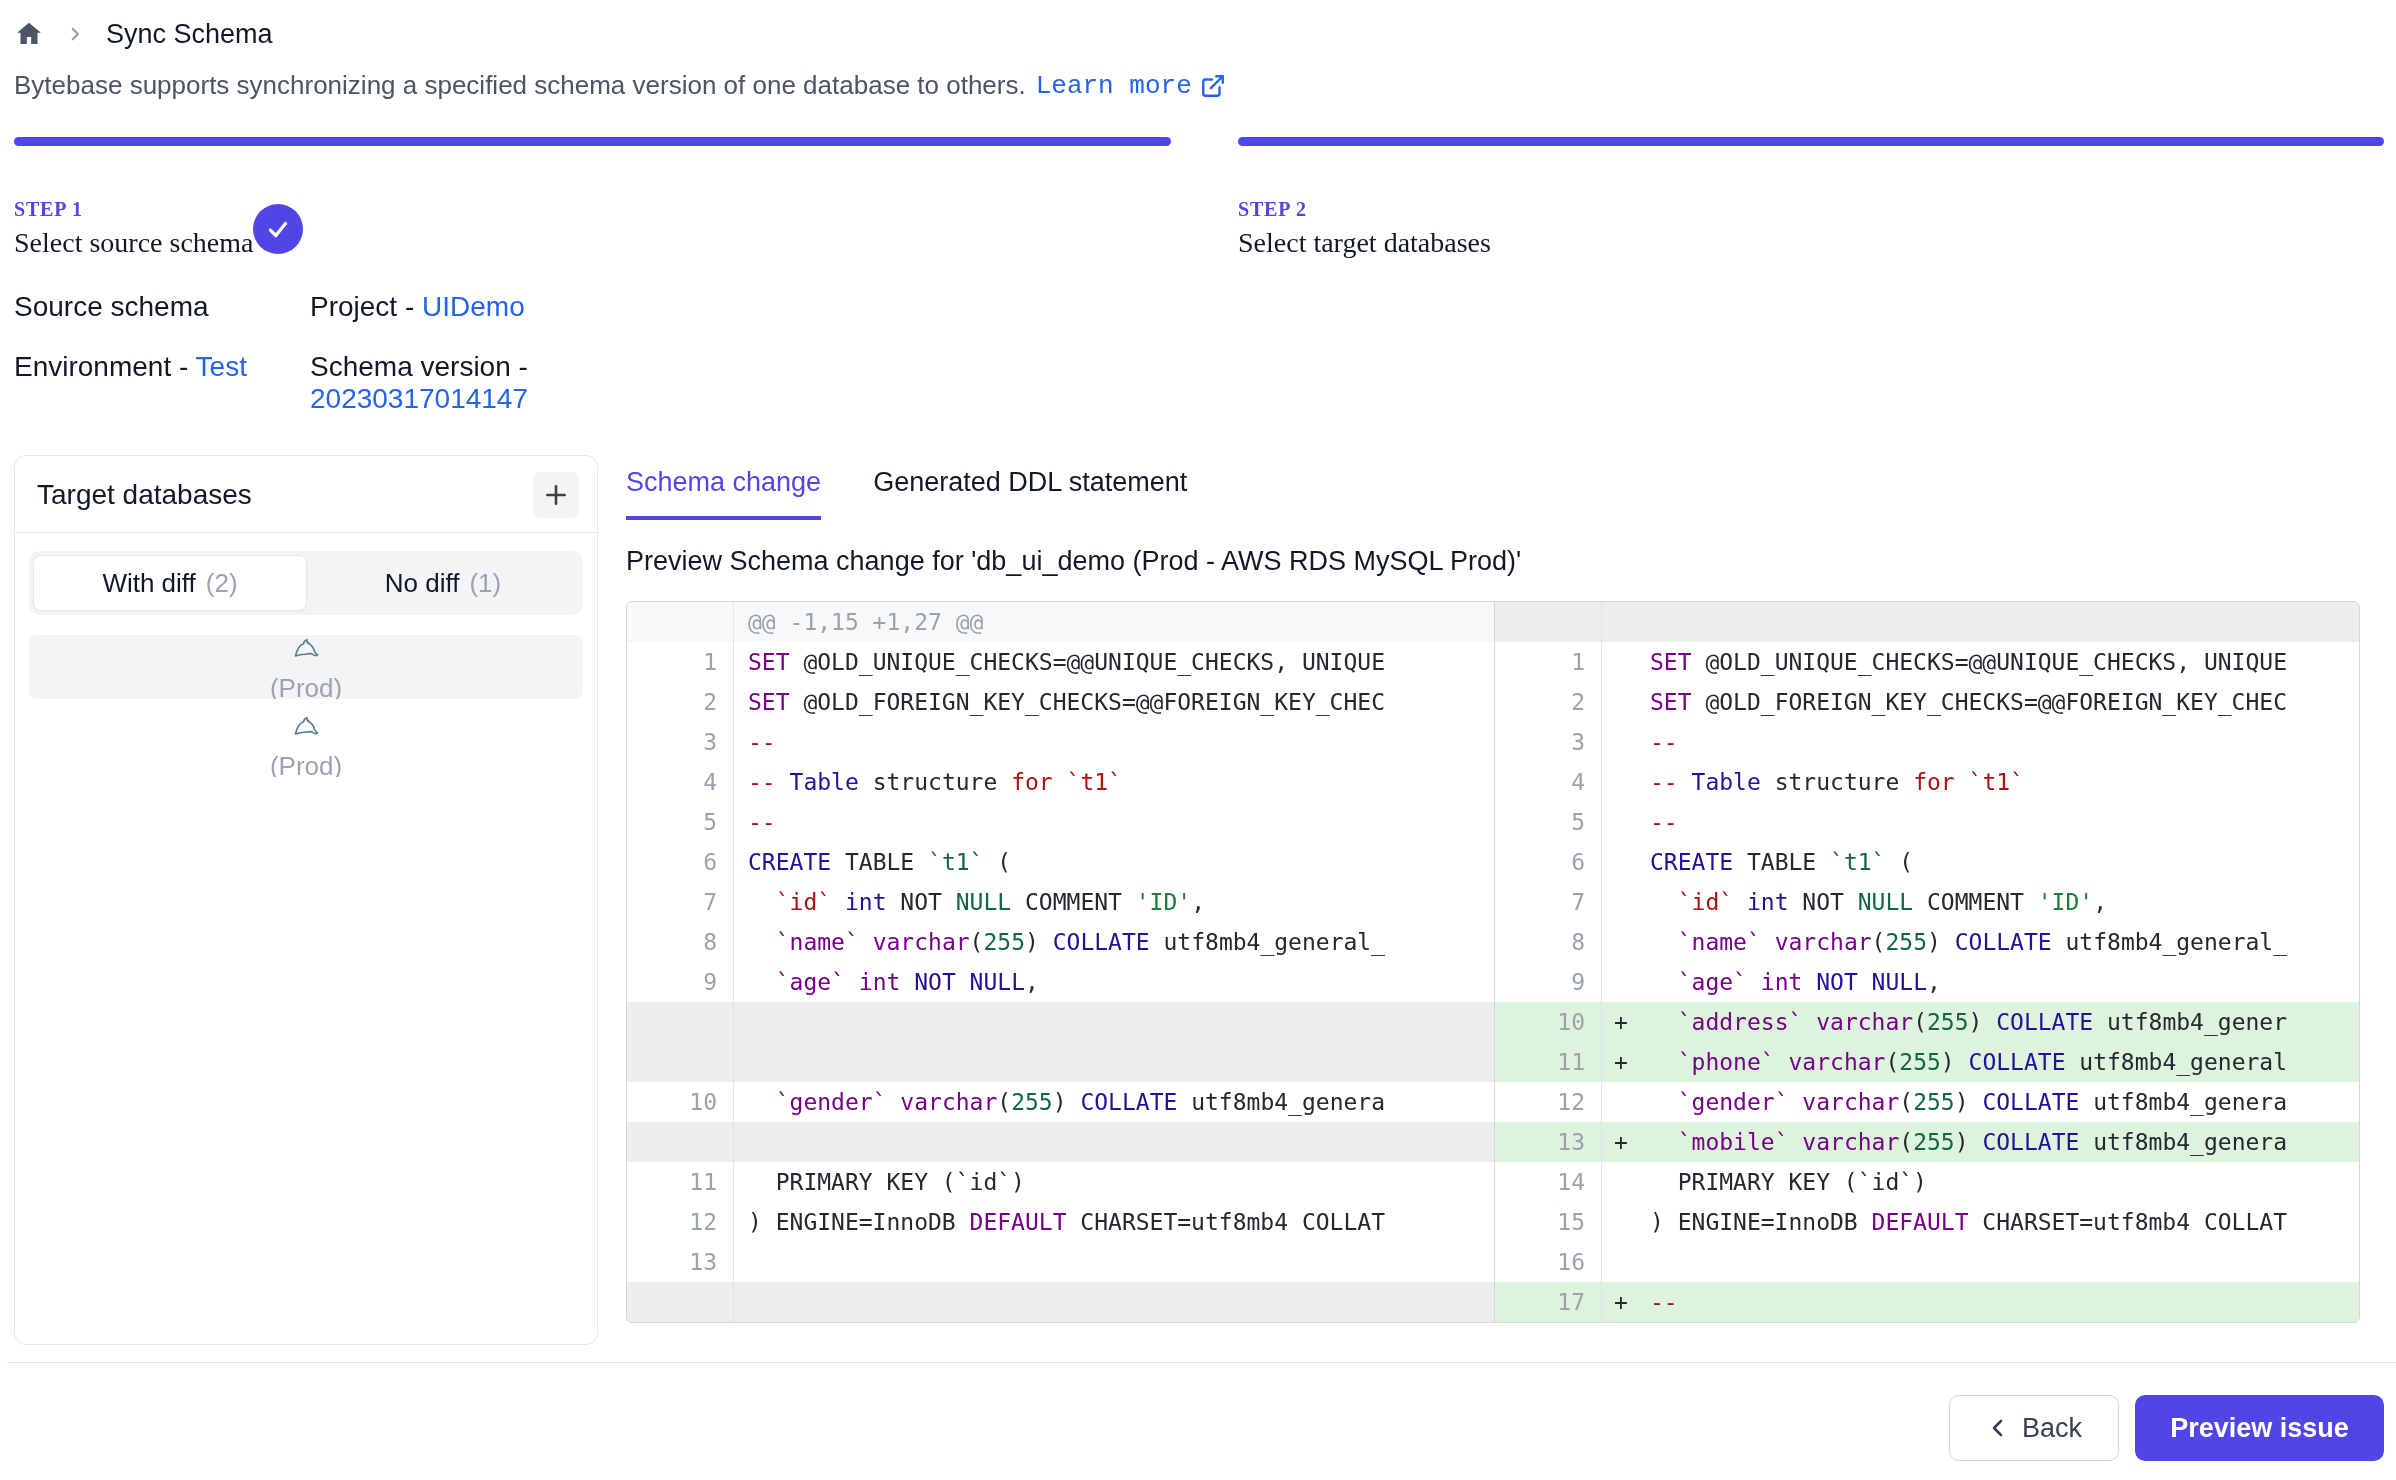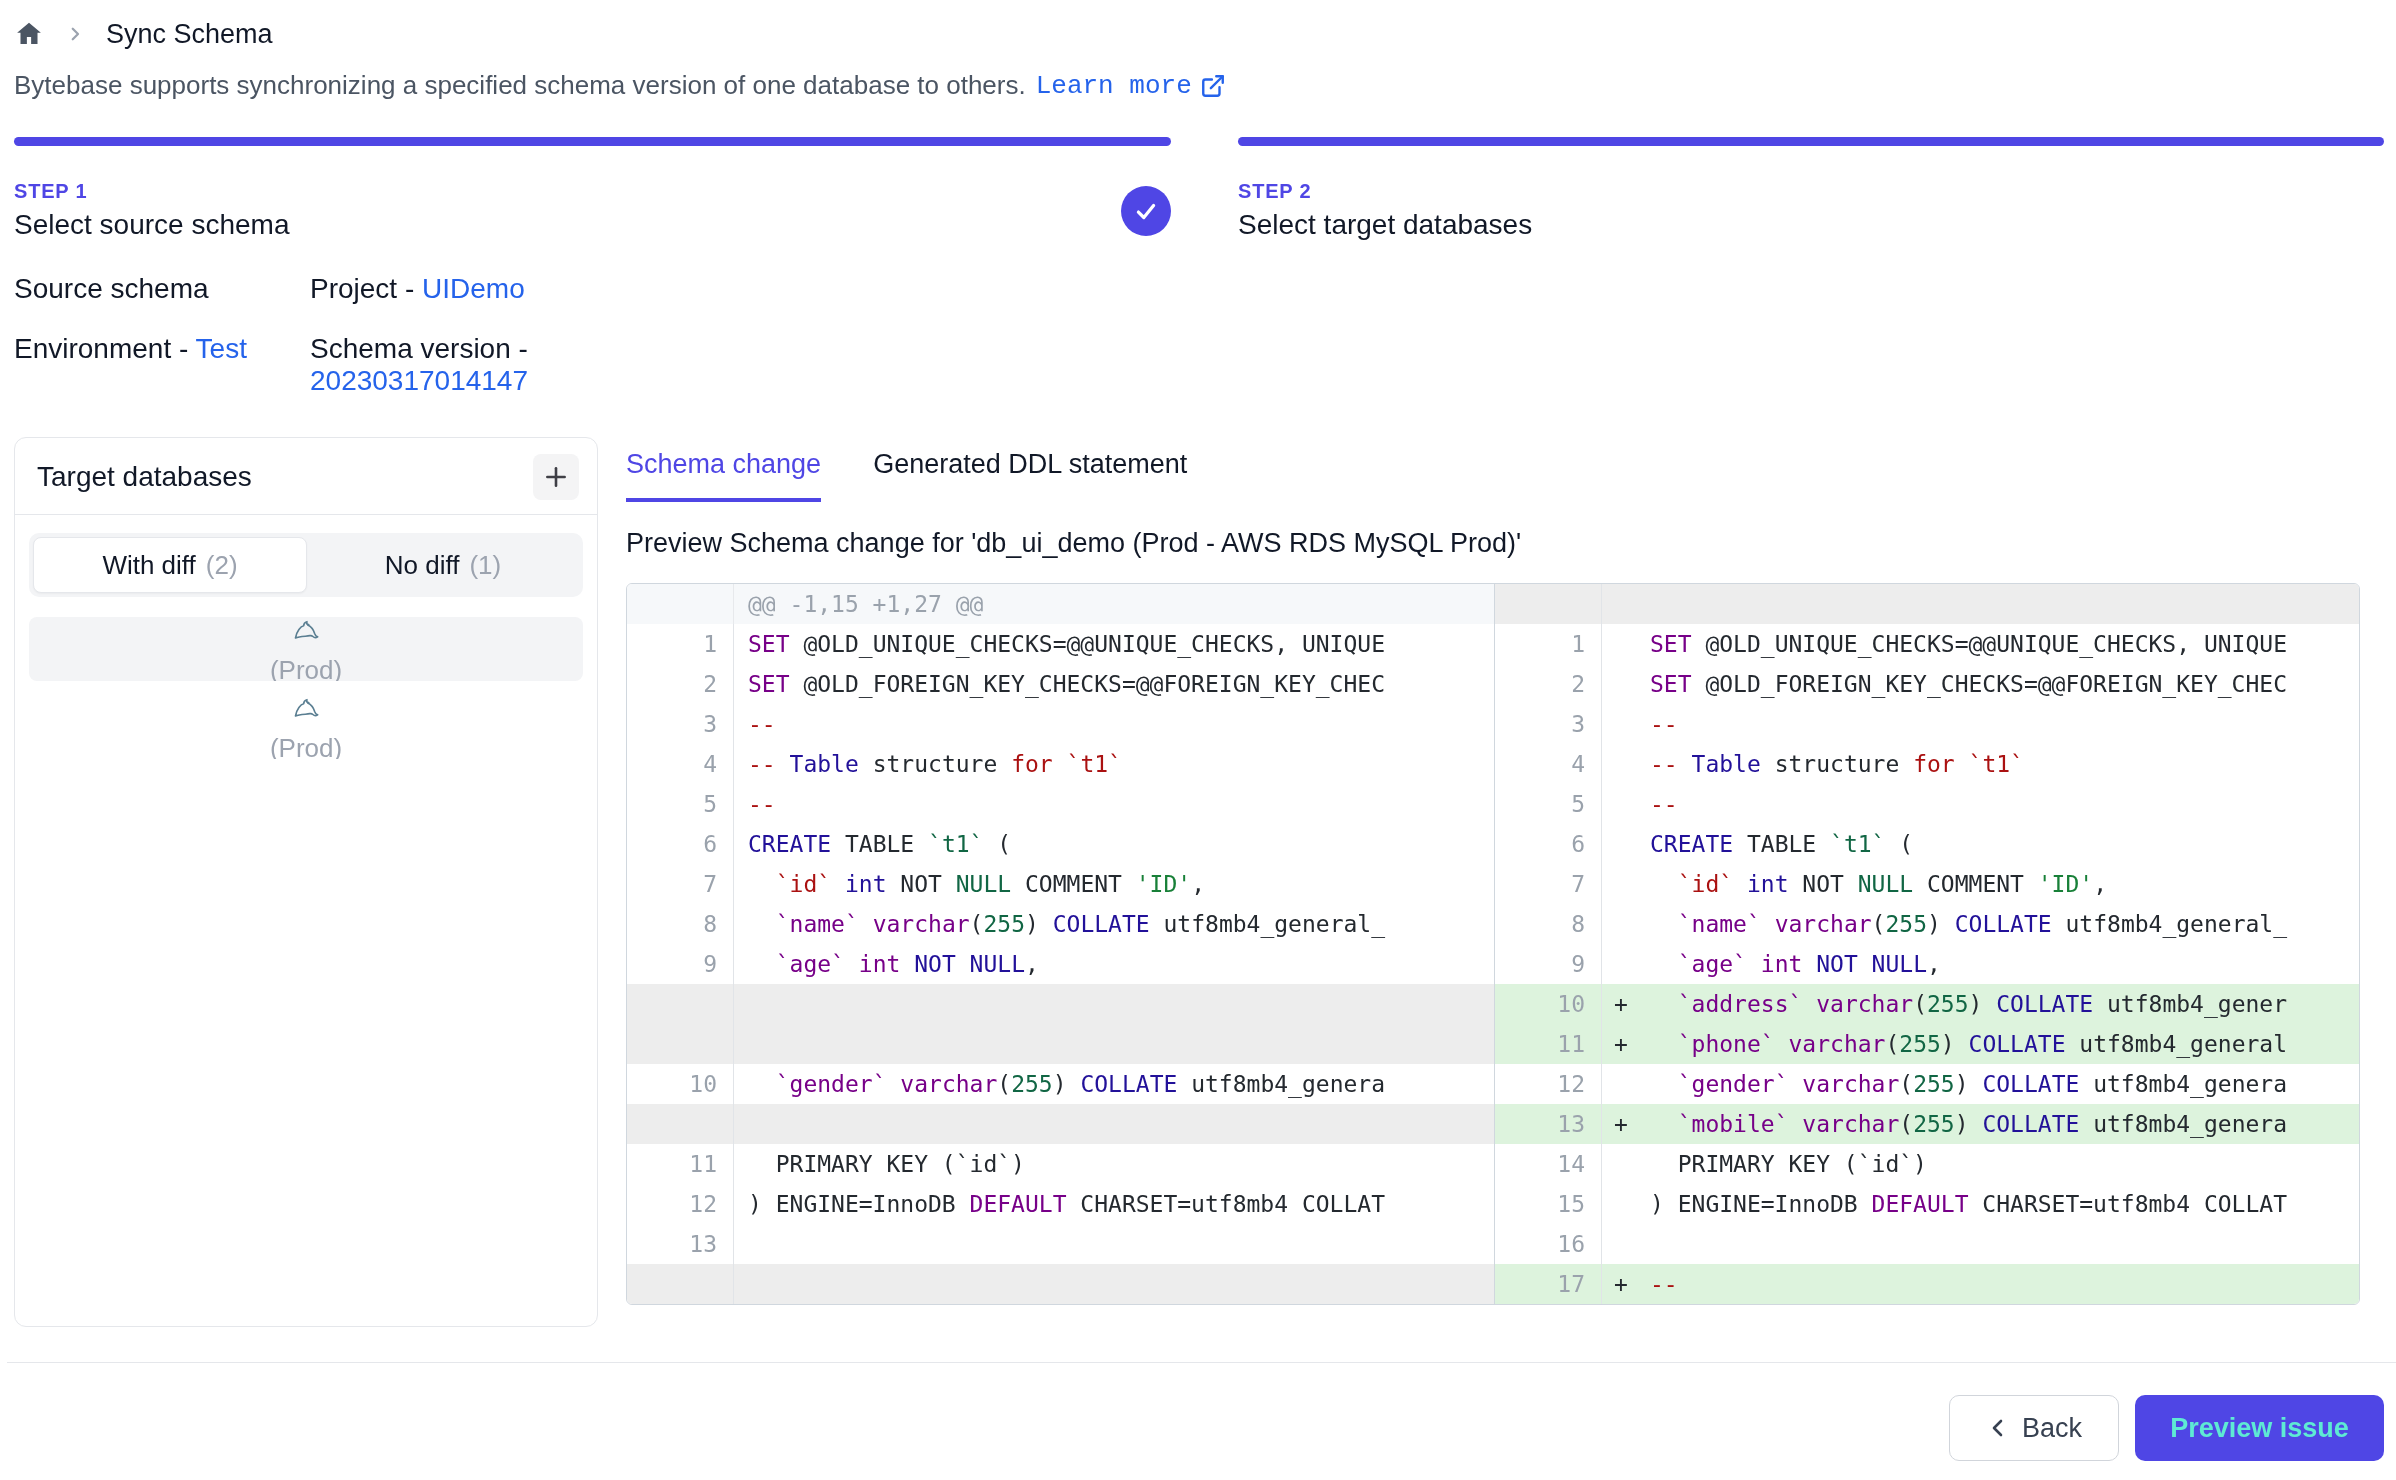--- a/index.html
+++ b/index.html
@@ -13,21 +13,21 @@
   .crumb-title { font-size:27px; font-weight:500; color:#111827; }
 
   .desc { margin-top:16px; font-size:26px; color:#4b5563; display:flex; align-items:center; gap:10px; }
   .desc a { color:#2563eb; text-decoration:none; display:inline-flex; align-items:center; gap:8px;font-family:Liberation Mono, monospace; }
 
   
   .steps-row { display:flex; gap:67px; margin-top:36px; }
   .step-col-1 { width:1157px; flex:none; }
   .step-col-2 { flex:1; }
   .step-bar { height:9px; border-radius:5px; background:#4f46e5; }
-  .step-head { display:flex; justify-content:space-between; align-items:center; margin-top:34px; }
+  .step-head { display:flex; justify-content:flex-start; align-items:center; margin-top:52px;font-family:Liberation Serif, serif; }
   .step-label { font-size:20px; font-weight:700; letter-spacing:.04em; color:#4f46e5; }
   .step-title { font-size:28px; font-weight:500; color:#111827; margin-top:6px; }
   .check-circle { width:50px; height:50px; border-radius:50%; background:#4f46e5; display:flex; align-items:center; justify-content:center; flex:none; }
 
   
   .source-grid { margin-top:32px; display:grid; grid-template-columns:296px 340px auto; row-gap:28px; font-size:28px; }
   .source-grid .lbl { color:#111827; }
   .source-grid a { color:#2563eb; text-decoration:none; }
 
   
@@ -74,21 +74,21 @@
   .tok-num { color:#116644; }
   .tok-grn { color:#188038; }
   .tok-red { color:#aa1111; }
   .tok-pl { color:#24292f; }
 
   
   .footer { position:absolute; left:7px; right:0; top:1362px; border-top:1px solid #e5e7eb; }
   .footer-btns { display:flex; justify-content:flex-end; gap:16px; padding:32px 12px 0 0; }
   .btn { height:66px; border-radius:10px; font-size:27px; display:flex; align-items:center; justify-content:center; cursor:pointer; font-family:inherit; }
   .btn-back { width:170px; background:#fff; border:1px solid #d1d5db; color:#374151; gap:12px; font-weight:500; }
-  .btn-primary { width:249px; background:#4f46e5; border:none; color:#5eead4; font-weight:600; }
+  .btn-primary { width:249px; background:#4f46e5; border:none; color:#ffffff; font-weight:600; }
 </style>
 </head>
 <body>
 
 <div class="page">
 
   <div class="crumbs">
     <span class="home">
       <svg width="30" height="30" viewBox="0 0 24 24" fill="#4b5563">
           <path d="M12 3 2.5 11h2.7v9h5.1v-5.6h3.4V20h5.1v-9h2.7L12 3z"></path>

